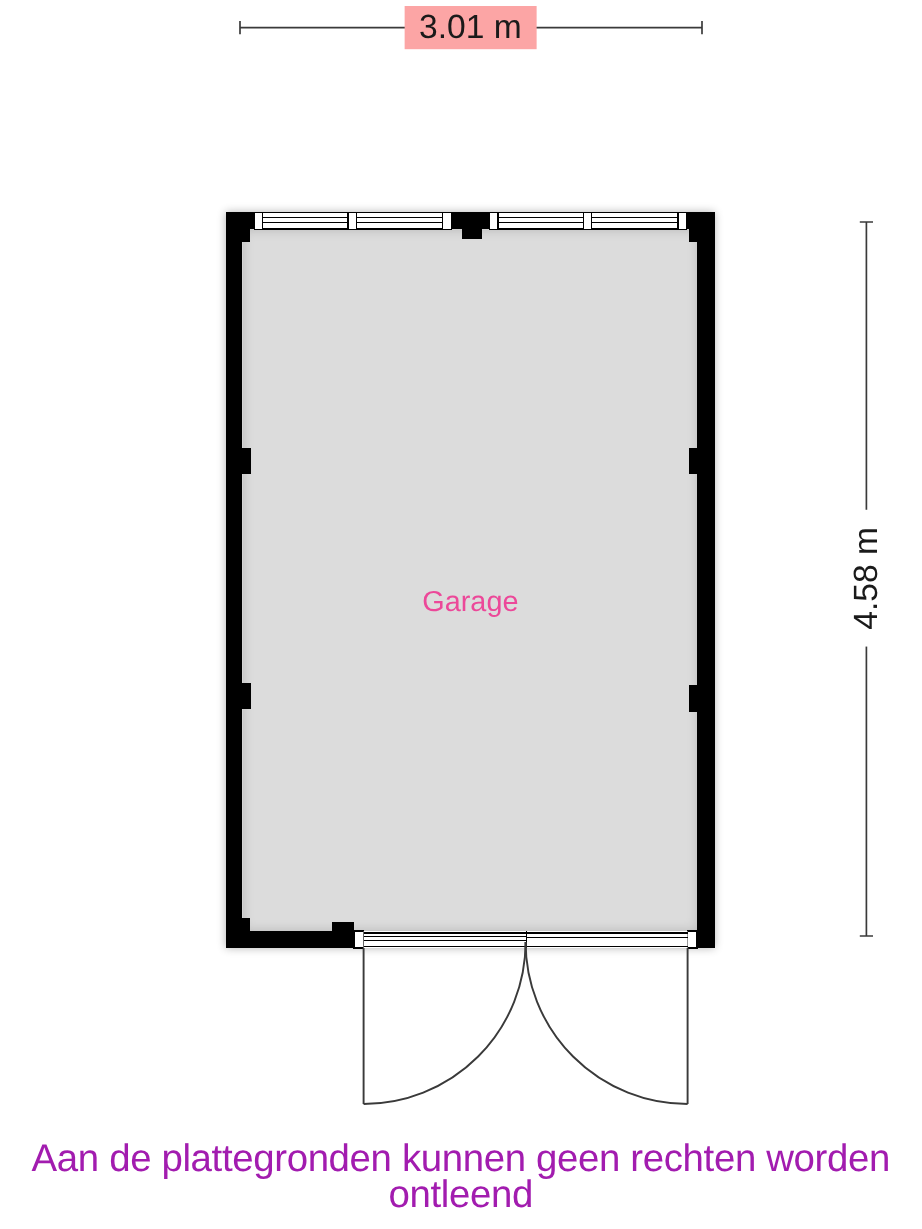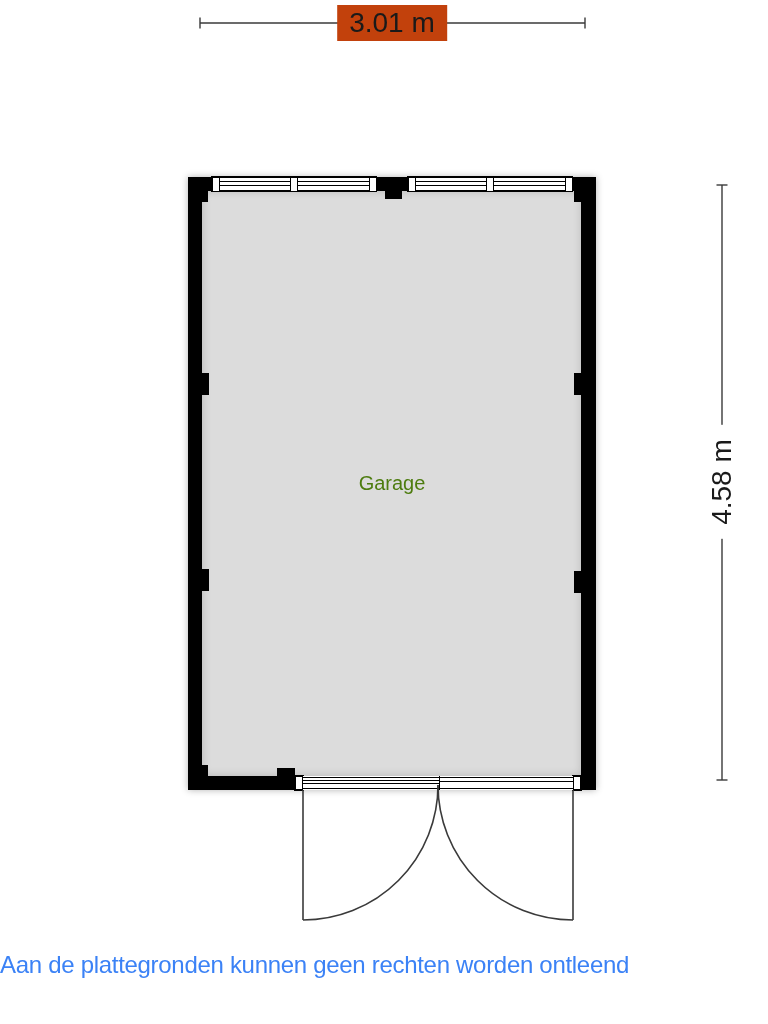--- a/index.html
+++ b/index.html
@@ -35,32 +35,32 @@
     position: absolute;
     left: 188px;
     top: 177px;
     width: 408px;
     height: 613px;
     box-shadow: 0 0 7px rgba(0,0,0,0.30);
   }
   .room-label {
     position: absolute;
     left: 392px;
-    top: 483px;
+    top: 502px;
     transform: translate(-50%, -50%);
-    font-size: 20px;
-    color: #4d7c0f;
+    font-size: 24px;
+    color: #ec4899;
     white-space: nowrap;
   }
   .dim-label-top {
     position: absolute;
     left: 392px;
     top: 23px;
     transform: translate(-50%, -50%);
-    background: #c2410c;
+    background: #fca5a5;
     padding: 2px 12px;
     font-size: 28px;
     color: #1a1a1a;
     white-space: nowrap;
   }
   .dim-label-right {
     position: absolute;
     left: 722px;
     top: 482px;
     transform: translate(-50%, -50%) rotate(-90deg);
@@ -68,23 +68,24 @@
     padding: 2px 14px;
     font-size: 28px;
     color: #1a1a1a;
     white-space: nowrap;
   }
   .footer {
     position: absolute;
     left: 0;
     top: 950px;
     width: 768px;
-    font-size: 24px;
+    text-align: center;
+    font-size: 32px;
     line-height: 30px;
-    color: #3b82f6;
+    color: #a21caf;
     letter-spacing: -0.3px;
   }
 </style>
 </head>
 <body>
 
 <div class="page">
 
   <div class="plan-shadow"></div>
   <div class="floor"></div>

